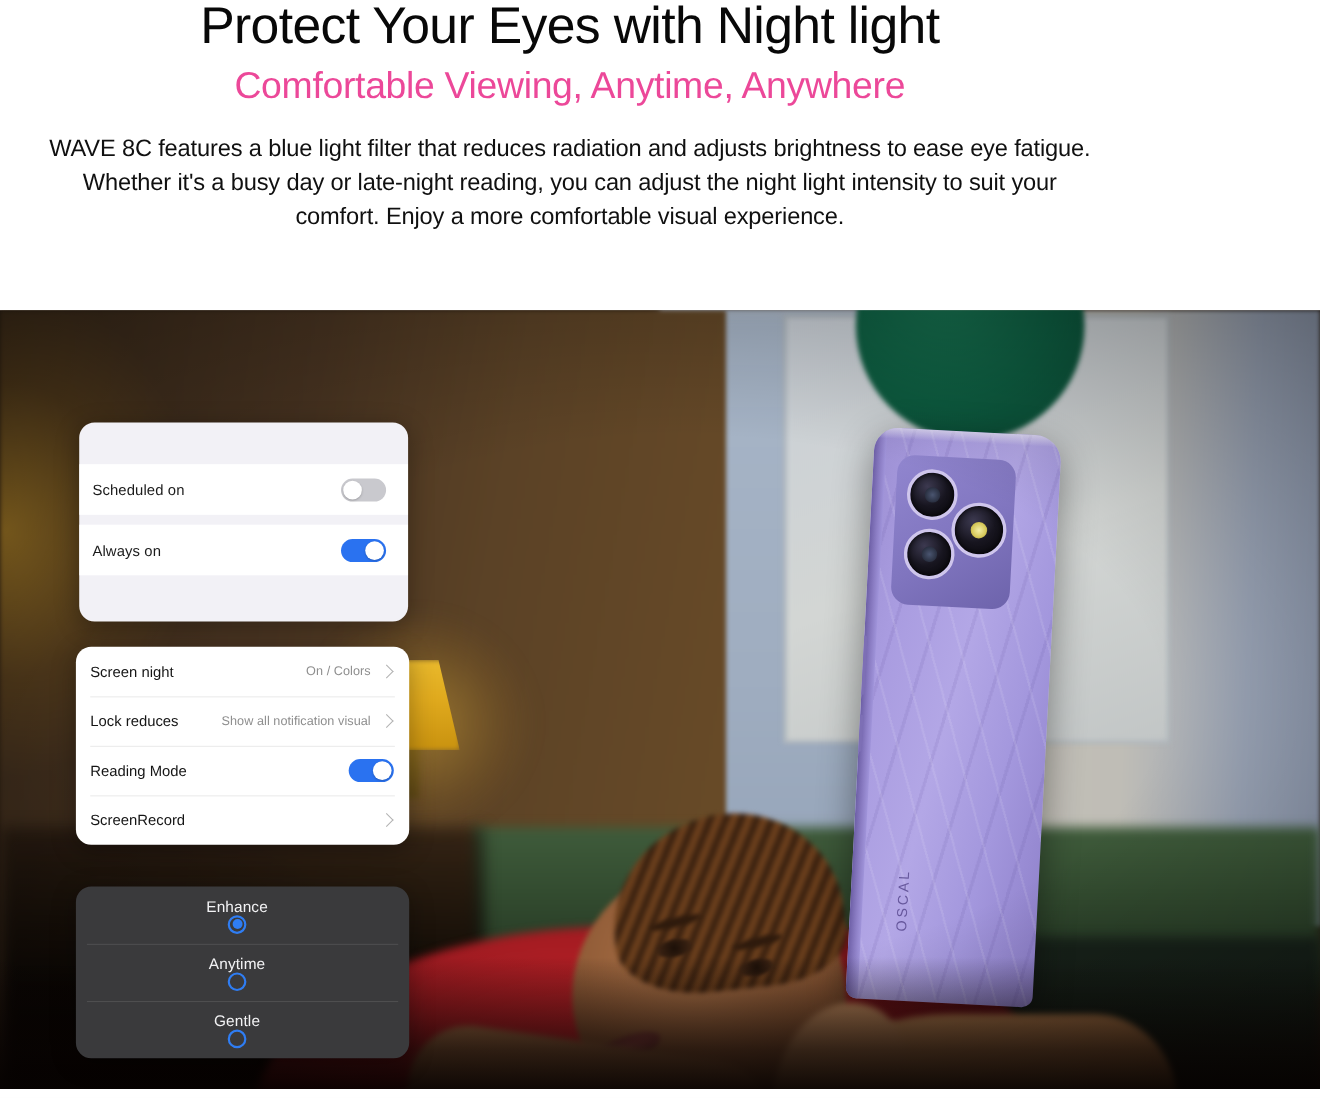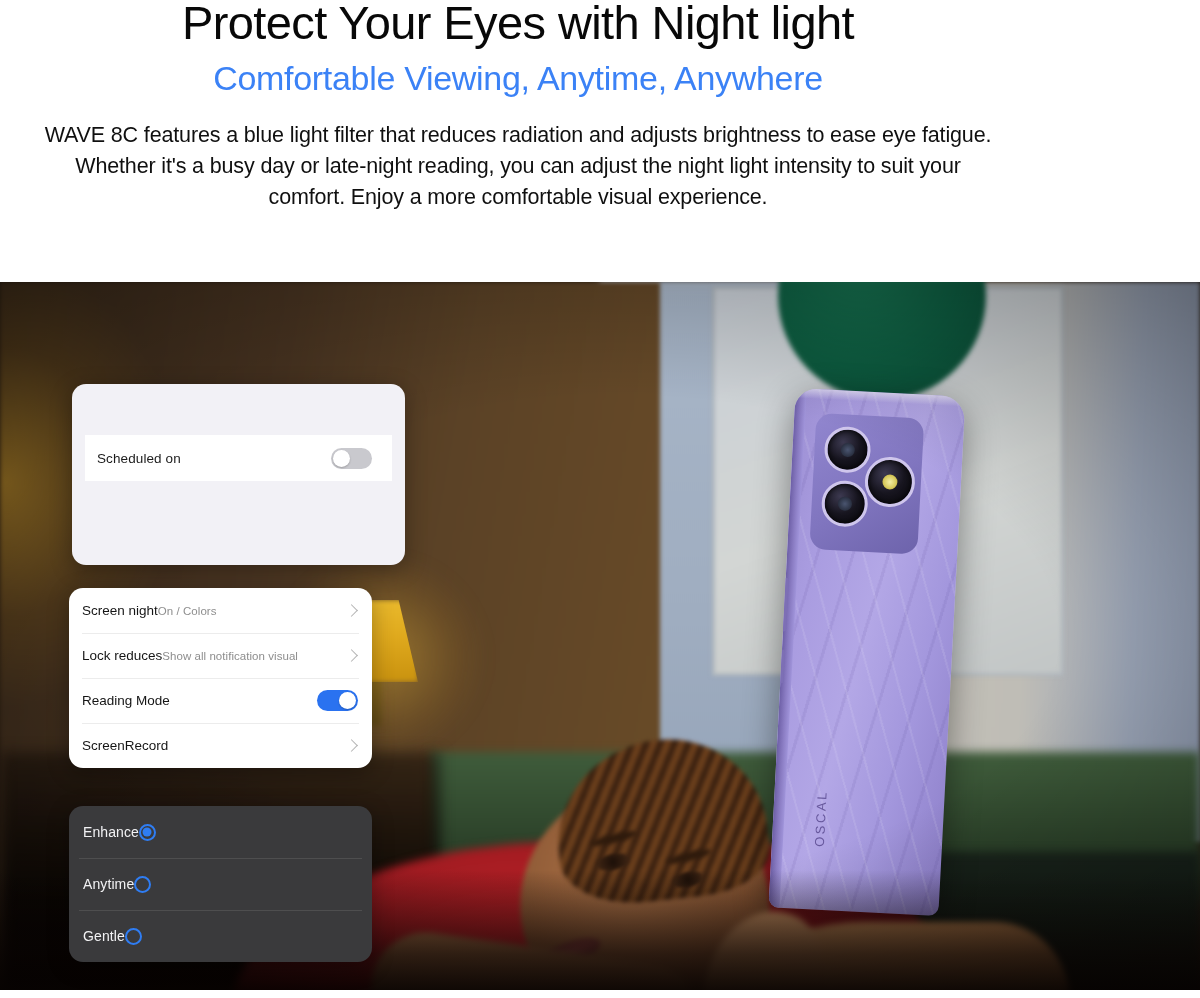--- a/index.html
+++ b/index.html
@@ -41,21 +41,21 @@
     padding-top: 0px;
     margin-top: -4px;
     white-space: nowrap;
     font-stretch: condensed;
   }
 
   .subheadline {
     font-size: 34px;
     line-height: 44px;
     font-weight: 400;
-    color: #3b82f6;
+    color: #ec4899;
     letter-spacing: -0.3px;
     margin-top: 6px;
     white-space: nowrap;
   }
 
   .body-copy {
     width: 950px;
     margin: 20px auto 0 auto;
     font-size: 21.5px;
     line-height: 31px;
@@ -434,24 +434,24 @@
     position: absolute;
     border-radius: 14px;
     box-shadow: 0 5px 22px rgba(0,0,0,0.30);
     overflow: hidden;
   }
 
   
   #card-toggles {
     left: 72px;
     top: 384px;
-    width: 333px;
+    width: 299px;
     height: 181px;
     background: #f2f1f6;
-    padding: 13px;
+    padding: 0;
   }
 
   .toggle-pad-top { height: 38px; }
   .toggle-pad-mid { height: 9px; }
   .toggle-pad-bot { height: 42px; }
 
   .toggle-row {
     display: flex;
     align-items: center;
     justify-content: space-between;
@@ -512,20 +512,21 @@
   }
 
   .list-title {
     font-size: 13.5px;
     color: #151515;
     flex: none;
   }
 
   .list-value {
     flex: 1;
+    text-align: right;
     font-size: 11.5px;
     color: #8e8e8e;
     padding-right: 10px;
     letter-spacing: 0.05px;
   }
 
   .chevron {
     flex: none;
     width: 9px; height: 9px;
     border-right: 1.6px solid #b3b3b3;
@@ -541,24 +542,25 @@
     left: 69px;
     top: 806px;
     width: 303px;
     height: 156px;
     background: #3a3a3c;
   }
 
   .radio-row {
     display: flex;
     align-items: center;
-    justify-content: flex-start;
+    justify-content: center;
     height: 52px;
     padding: 0 24px 0 14px;
     position: relative;
+    flex-direction: column;
   }
   .radio-row + .radio-row::before {
     content: "";
     position: absolute;
     left: 10px; right: 10px; top: 0;
     height: 1px;
     background: rgba(255,255,255,0.10);
   }
 
   .radio-label {
@@ -658,20 +660,26 @@
 
     <div class="toggle-row">
       <span class="toggle-label">Scheduled on</span>
       <span class="switch off">
         <span class="knob"></span>
       </span>
     </div>
 
     <div class="toggle-pad-mid"></div>
 
+    <div class="toggle-row">
+      <span class="toggle-label">Always on</span>
+      <span class="switch on">
+        <span class="knob"></span>
+      </span>
+    </div>
 
     <div class="toggle-pad-bot"></div>
   </div>
 
   <div class="card" id="card-display">
 
     <div class="list-row">
       <span class="list-title">Screen night</span>
       <span class="list-value">On / Colors</span>
       <span class="chevron"></span>

